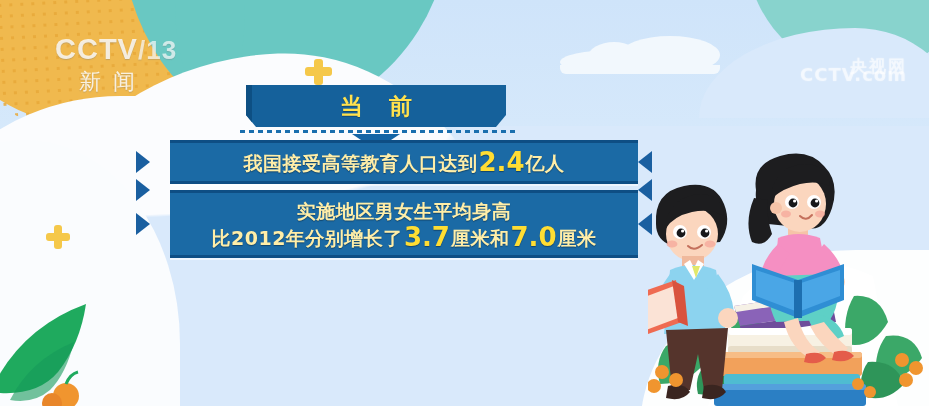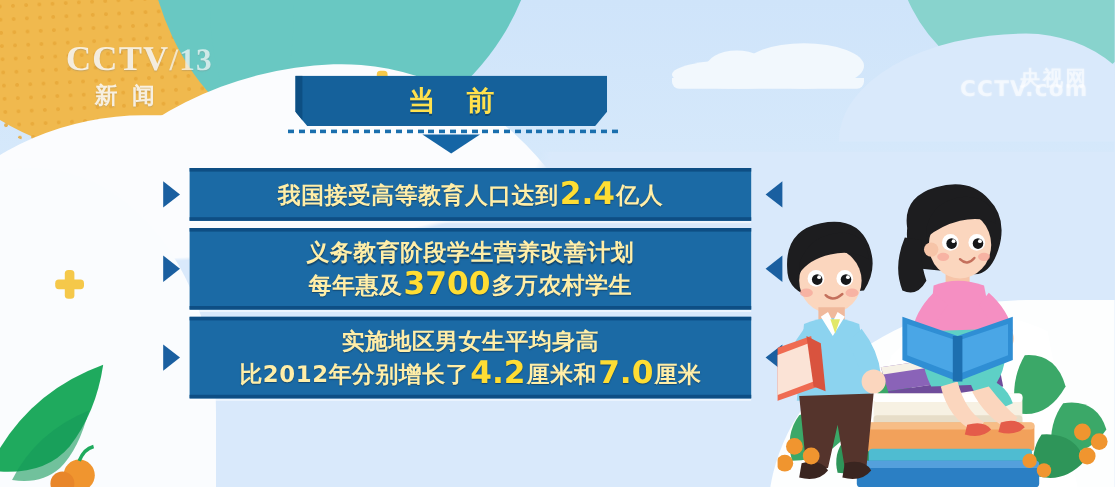--- a/index.html
+++ b/index.html
@@ -72,42 +72,42 @@
     transform:rotate(6deg);opacity:.9;
   }
   .bg-wave-right{
     position:absolute;right:-30px;top:28px;width:260px;height:90px;
     background:#d9e9fb;border-radius:60% 40% 0 0/100% 100% 0 0;
   }
 
   
   .cctv-logo{position:absolute;left:55px;top:34px;width:150px;height:58px;}
   .cctv-main{
-    font-family:Liberation Serif, serif;
+    font-family:Liberation Sans, sans-serif;
     font-size:29px;font-weight:bold;letter-spacing:1px;
     color:rgba(255,255,255,.80);
     text-shadow:0 1px 1px rgba(120,120,120,.35);
     line-height:30px;white-space:nowrap;
   }
   .cctv-13{font-size:26px;opacity:.85;}
   .cctv-sub{
-    margin-top:2px;margin-left:24px;font-size:19px;font-weight:bold;
+    margin-top:2px;margin-left:24px;font-size:22px;font-weight:normal;
     letter-spacing:12px;color:rgba(255,255,255,.82);
     text-shadow:0 1px 1px rgba(120,120,120,.3);
   }
   .cctv-watermark{
     position:absolute;right:22px;top:40px;width:190px;height:46px;
     color:rgba(255,255,255,.55);font-size:27px;font-weight:bold;
     letter-spacing:1px;text-align:right;line-height:46px;
     text-shadow:0 0 2px rgba(255,255,255,.4);
   }
   .cctv-watermark span{font-size:17px;letter-spacing:2px;}
 
   
-  .title-wrap{position:absolute;left:246px;top:63px;width:260px;height:42px;}
+  .title-wrap{position:absolute;left:246px;top:85px;width:260px;height:42px;}
   .title-bar{
     position:relative;width:260px;height:42px;background:#15619b;
     clip-path:polygon(0 0,260px 0,260px 30px,250px 42px,10px 42px,0 30px);
     display:flex;align-items:center;justify-content:center;
   }
   .title-bar .edge{position:absolute;left:0;top:0;width:6px;height:42px;background:#0d4f83;}
   .title-text{
     color:#ffe14d;font-size:23px;font-weight:bold;letter-spacing:9px;
     text-indent:9px;text-shadow:0 1px 0 rgba(0,0,0,.25);
   }
@@ -118,21 +118,21 @@
   .title-arrow{
     position:absolute;left:106px;top:49px;width:0;height:0;
     border-left:24px solid transparent;border-right:24px solid transparent;
     border-top:16px solid #1565a5;
   }
   .plus{position:absolute;background:#f5c84a;border-radius:3px;}
   .plus-h{position:absolute;background:#f5c84a;border-radius:3px;}
 
   
   .rows{position:absolute;left:136px;top:140px;width:520px;}
-  .row{position:relative;margin-bottom:6px;}
+  .row{position:relative;margin-bottom:6px;padding-left:12px;}
   .row-bar{
     position:relative;margin-left:22px;width:468px;
     background:#1b6aa5;border-top:3px solid #0e4e84;border-bottom:3px solid #0e4e84;
     box-shadow:0 2px 0 rgba(255,255,255,.55);
     display:flex;align-items:center;justify-content:center;
     flex-direction:column;
   }
   .row-bar.h1{height:38px;}
   .row-bar.h2{height:62px;}
   .row-txt{
@@ -215,31 +215,27 @@
   <div class="rows">
       <div class="row">
         <span class="arr-left"></span>
         <div class="row-bar h1">
           <div class="row-txt"><span>我国接受高等教育人口达到</span><span class="num">2.4</span><span>亿人</span></div>
         </div>
         <span class="arr-right"></span>
       </div>
       <div class="row">
         <span class="arr-left"></span>
-        <div class="row-bar h2">
-          <div class="row-txt"><span>义务教育阶段学生营养改善计划</span></div>
-          <div class="row-txt"><span>每年惠及</span><span class="num">3700</span><span>多万农村学生</span></div>
-        </div>
         <span class="arr-right"></span>
       </div>
       <div class="row">
         <span class="arr-left"></span>
         <div class="row-bar h2">
           <div class="row-txt"><span>实施地区男女生平均身高</span></div>
-          <div class="row-txt"><span>比2012年分别增长了</span><span class="num">4.2</span><span>厘米和</span><span class="num">7.0</span><span>厘米</span></div>
+          <div class="row-txt"><span>比2012年分别增长了</span><span class="num">3.7</span><span>厘米和</span><span class="num">7.0</span><span>厘米</span></div>
         </div>
         <span class="arr-right"></span>
       </div>
     </div>
 
   <div class="illus">
     <svg width="281" height="260" viewBox="0 0 281 260" xmlns="http://www.w3.org/2000/svg">
 
       <path d="M95 150 Q150 95 225 130 L250 260 L60 260 Z" fill="#ffffff" opacity="0.85"></path>
 

